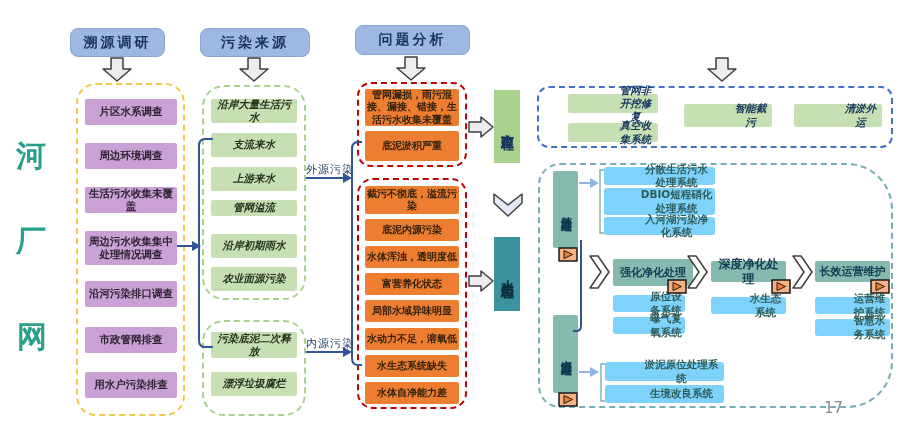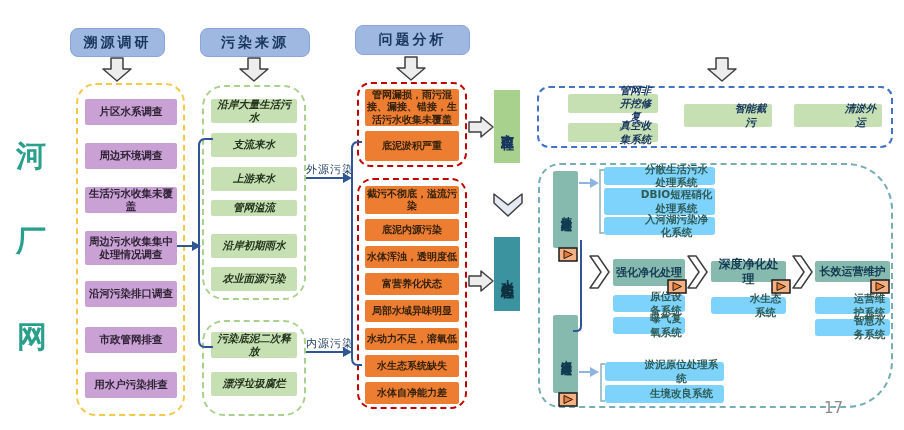--- a/index.html
+++ b/index.html
@@ -88,21 +88,21 @@
 
   <div class="it tealbox vert" style="left:553px;top:171px;width:25px;height:77px;font-size:11px">外源污染处理</div>
   <div class="it sage" style="left:604px;top:167px;width:111px;height:18px">分散生活污水处理系统</div>
   <div class="it sage" style="left:604px;top:188px;width:111px;height:27px">DBIO短程硝化处理系统</div>
   <div class="it sage" style="left:604px;top:217px;width:111px;height:18px">入河湖污染净化系统</div>
 
   <div class="it tealbox vert" style="left:553px;top:315px;width:25px;height:78px;font-size:11px">内源污染处理</div>
   <div class="it sage" style="left:605px;top:362px;width:119px;height:19px">淤泥原位处理系统</div>
   <div class="it sage" style="left:605px;top:385px;width:119px;height:18px">生境改良系统</div>
 
-  <div class="it tealbox" style="left:613px;top:259px;width:72px;height:27px;font-size:11px">强化净化处理</div>
+  <div class="it tealbox" style="left:613px;top:259px;width:80px;height:27px;font-size:11px">强化净化处理</div>
   <div class="it sage" style="left:613px;top:295px;width:72px;height:17px">原位设备系统</div>
   <div class="it sage" style="left:613px;top:317px;width:72px;height:17px">曝气复氧系统</div>
 
   <div class="it tealbox" style="left:711px;top:261px;width:75px;height:21px;font-size:12px">深度净化处理</div>
   <div class="it sage" style="left:711px;top:297px;width:75px;height:17px">水生态系统</div>
 
   <div class="it tealbox" style="left:815px;top:261px;width:75px;height:21px;font-size:11px">长效运营维护</div>
   <div class="it sage" style="left:815px;top:297px;width:75px;height:17px">运营维护系统</div>
   <div class="it sage" style="left:815px;top:319px;width:75px;height:17px">智慧水务系统</div>
 

